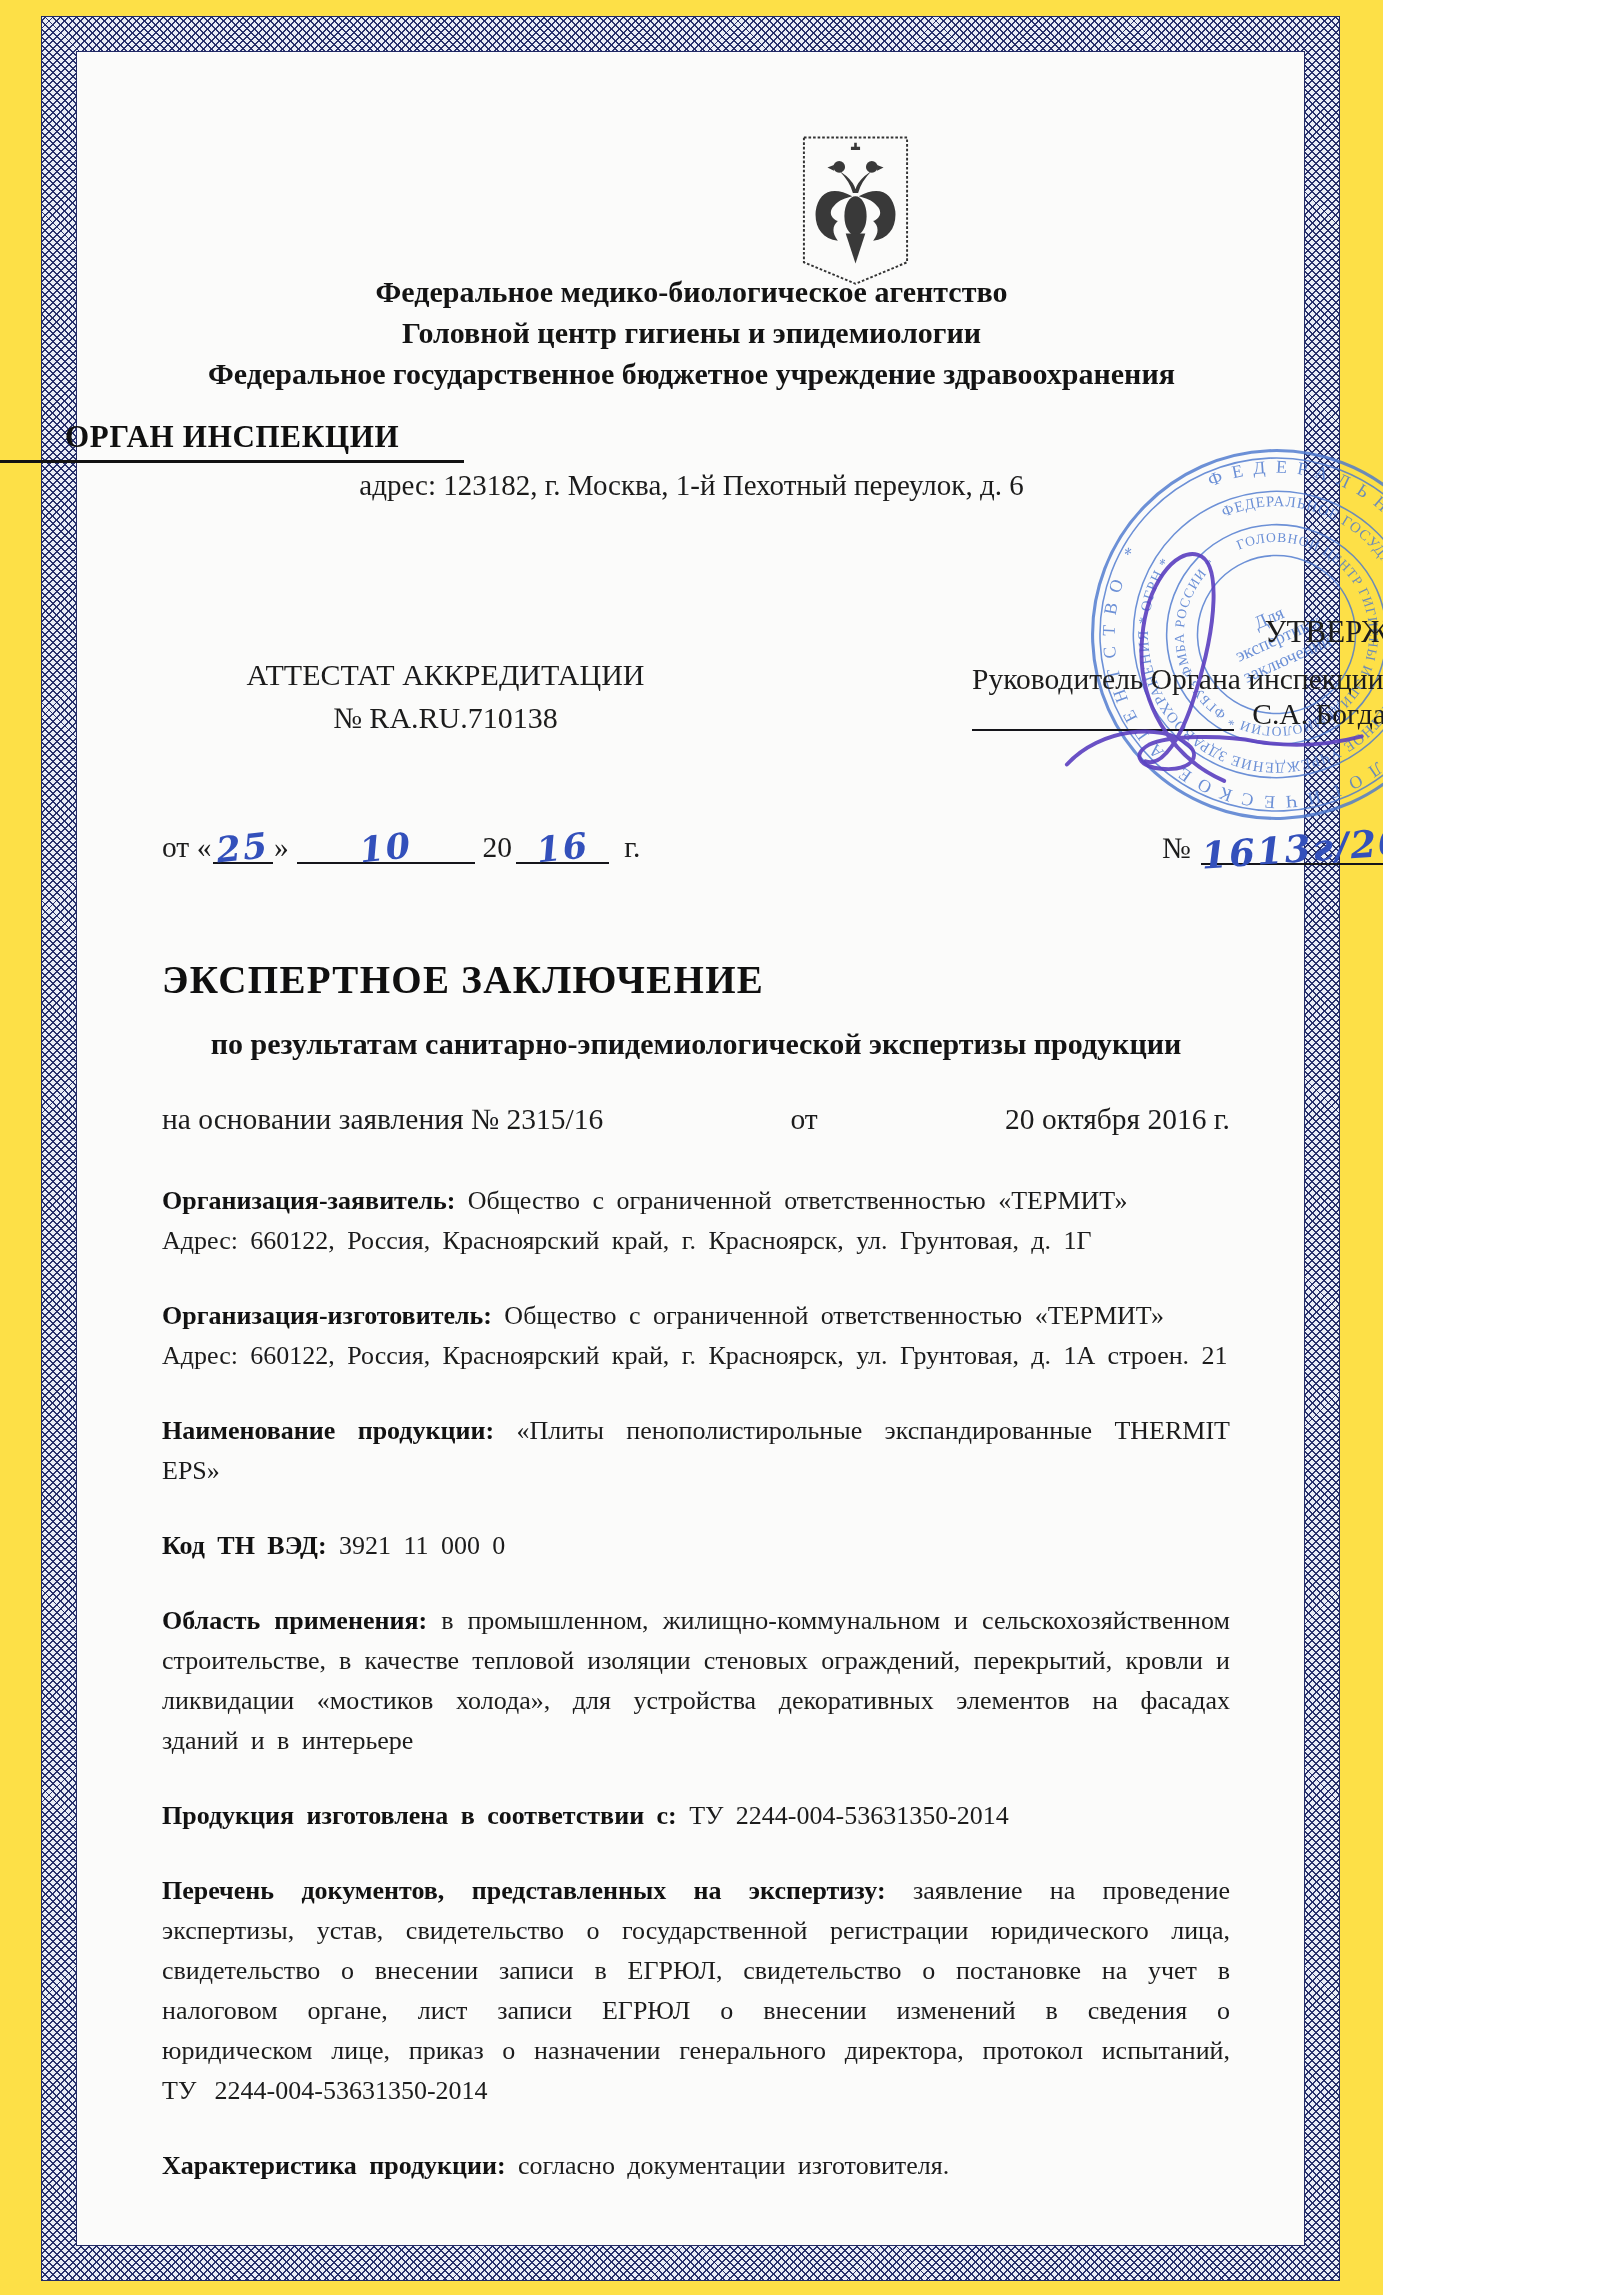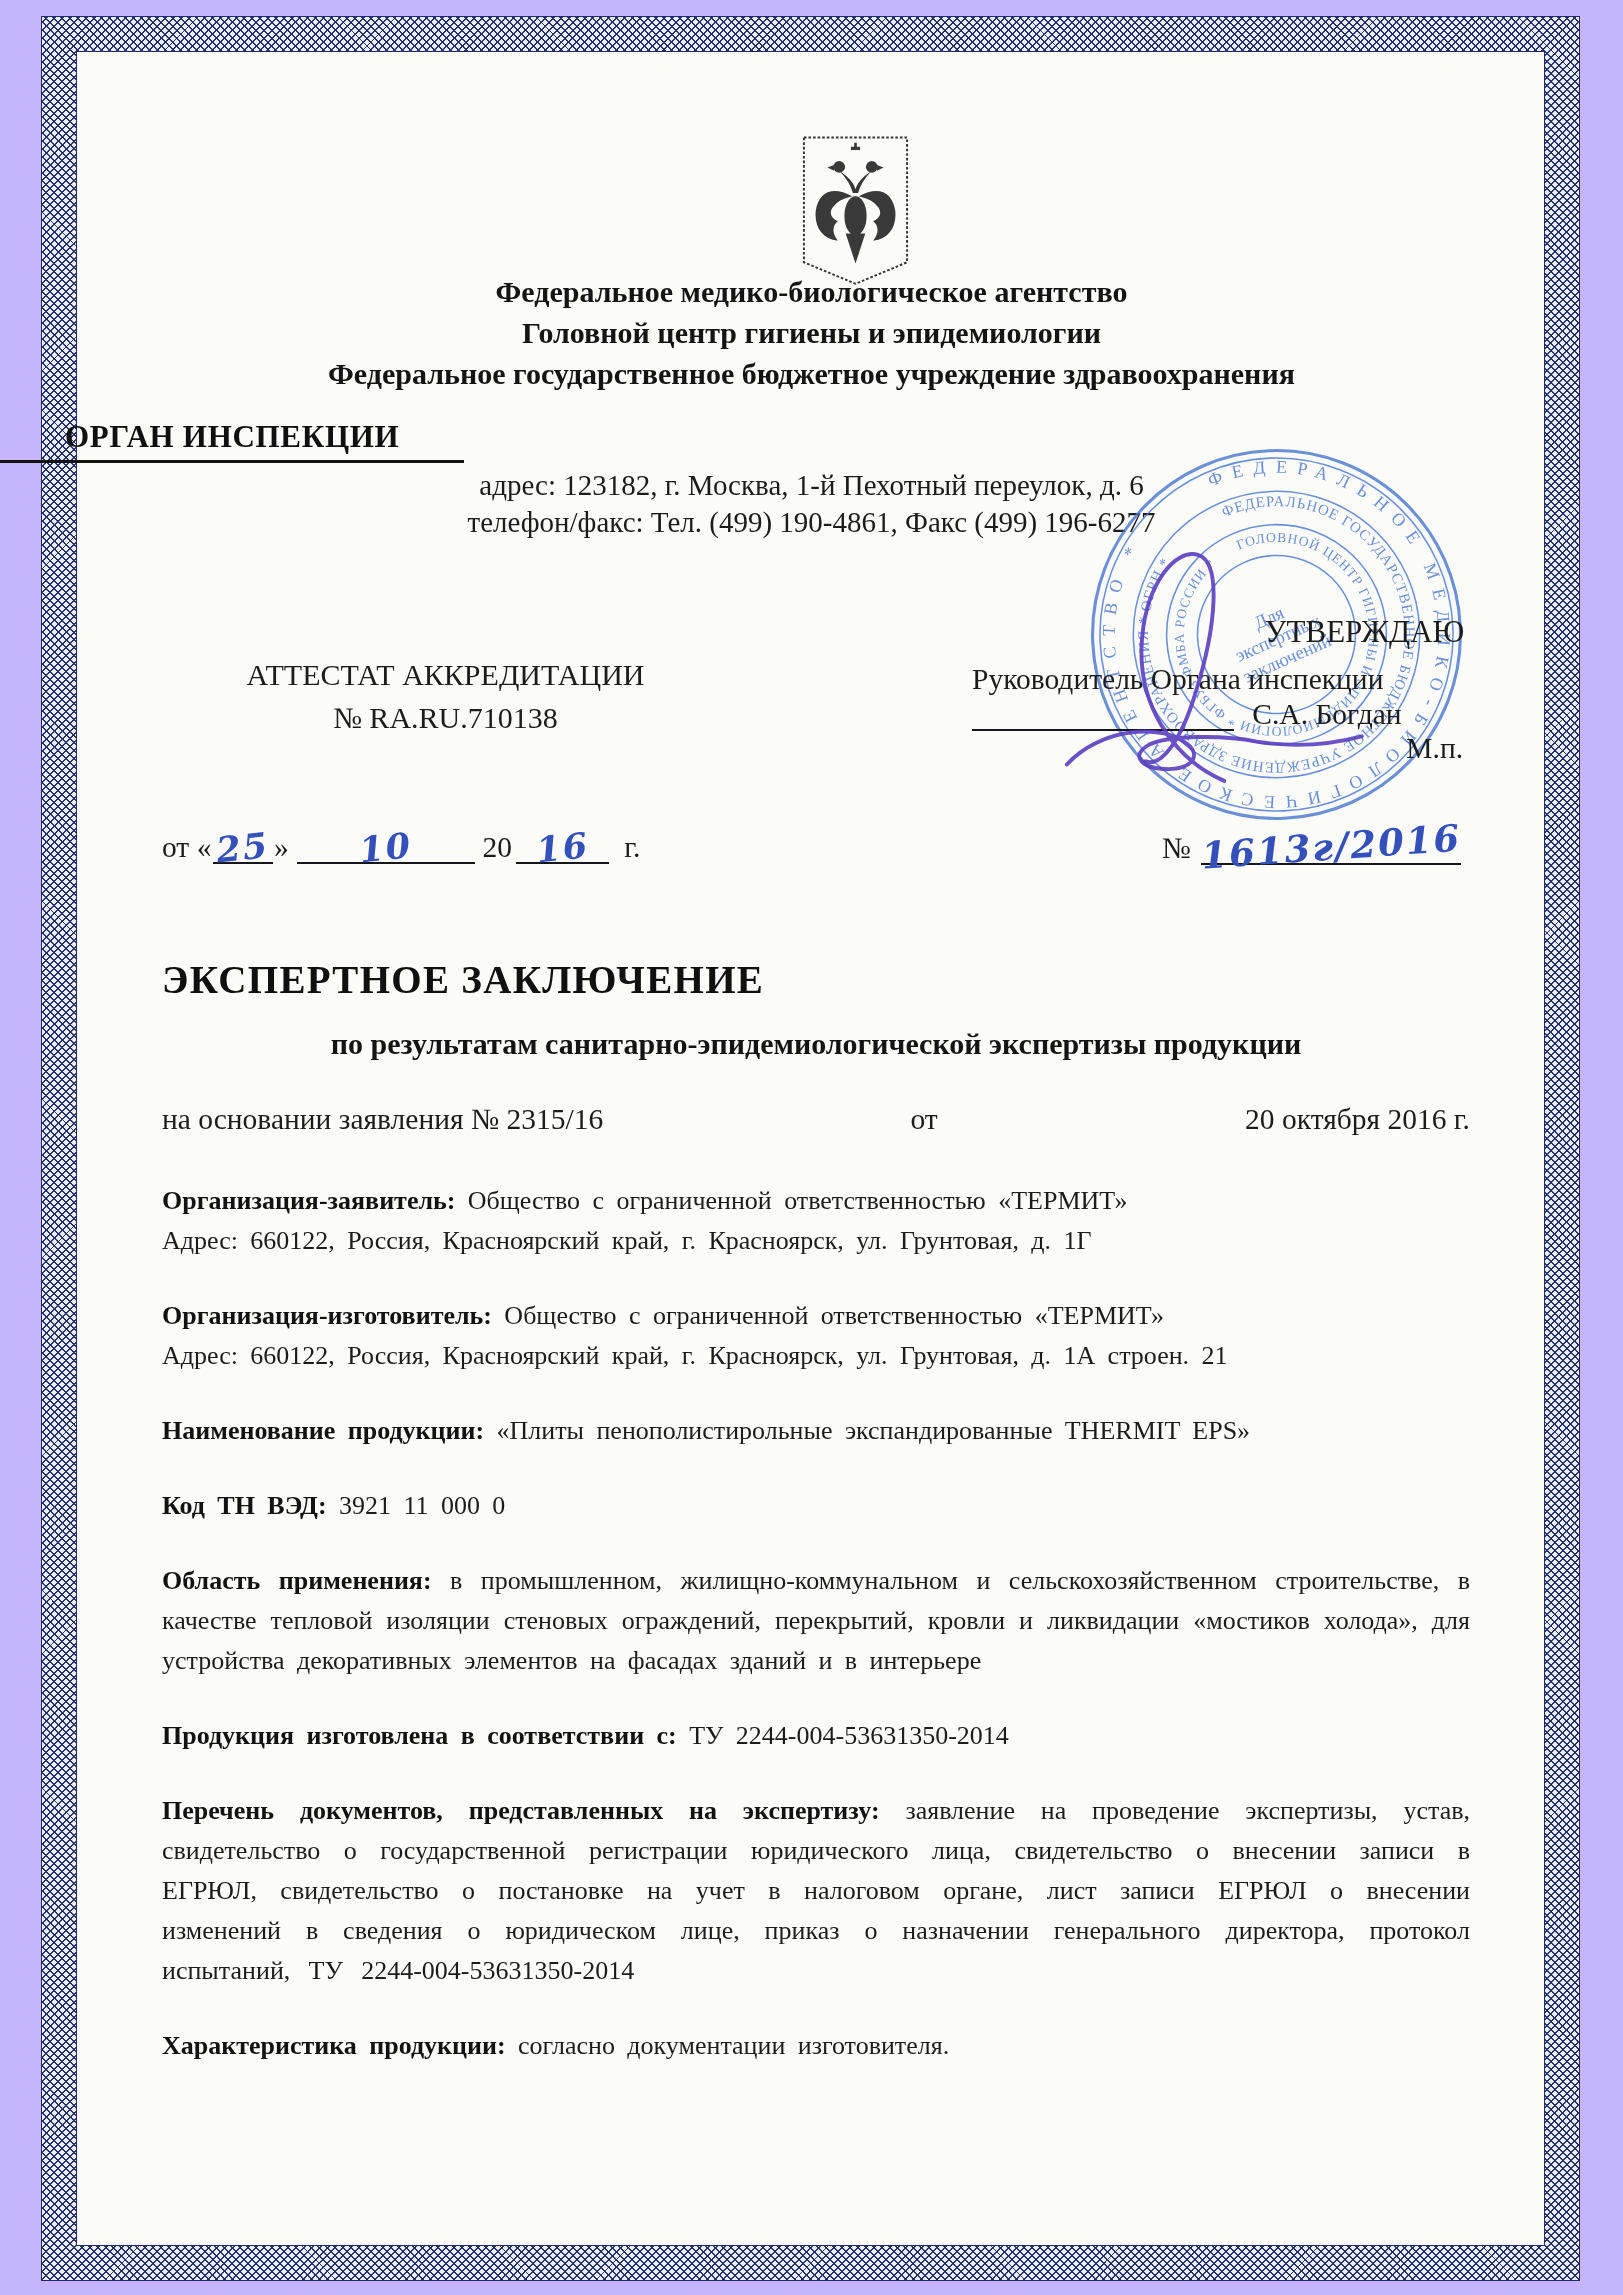--- a/index.html
+++ b/index.html
@@ -1,17 +1,17 @@
 <!DOCTYPE html>
 <html style="font-size:10.5px"><head>
 <meta charset="utf-8">
 <style>
   html,body{margin:0;padding:0;background:#ffffff;}
   .page{
-    position:relative;width:1623px;height:2295px;background:#c4b5fd;
+    position:relative;width:1383px;height:2295px;background:#fde047;
     font-family:"Liberation Serif","DejaVu Serif",serif;color:#1c1c1c;overflow:hidden;
   }
   
   .border-band{
     position:absolute;left:41px;top:15.7px;right:43px;bottom:14.4px;
     border:1.3px solid #232b66;
     background-color:#e9edf6;
     background-image:
       repeating-linear-gradient(45deg, rgba(32,41,102,.95) 0 1.4px, rgba(32,41,102,0) 1.4px 5.6px),
       repeating-linear-gradient(-45deg, rgba(32,41,102,.95) 0 1.4px, rgba(32,41,102,0) 1.4px 5.6px);
@@ -94,21 +94,20 @@
       <div>Головной центр гигиены и эпидемиологии</div>
       <div>Федеральное государственное бюджетное учреждение здравоохранения</div>
     </div>
 
     <div class="organ-row">
       <span class="organ-title">ОРГАН ИНСПЕКЦИИ</span>
     </div>
 
     <div class="addr-block">
       <div>адрес: 123182, г. Москва, 1-й Пехотный переулок, д. 6</div>
-      <div>телефон/факс: Тел. (499) 190-4861, Факс (499) 196-6277</div>
     </div>
 
     <div class="accred">
       <div>АТТЕСТАТ АККРЕДИТАЦИИ</div>
       <div>№ RA.RU.710138</div>
     </div>
 
     <svg class="stamp" viewBox="0 0 640 640">
       <defs>
         <path id="ringA" d="M320,58 a262,262 0 1,1 -0.1,0"></path>

